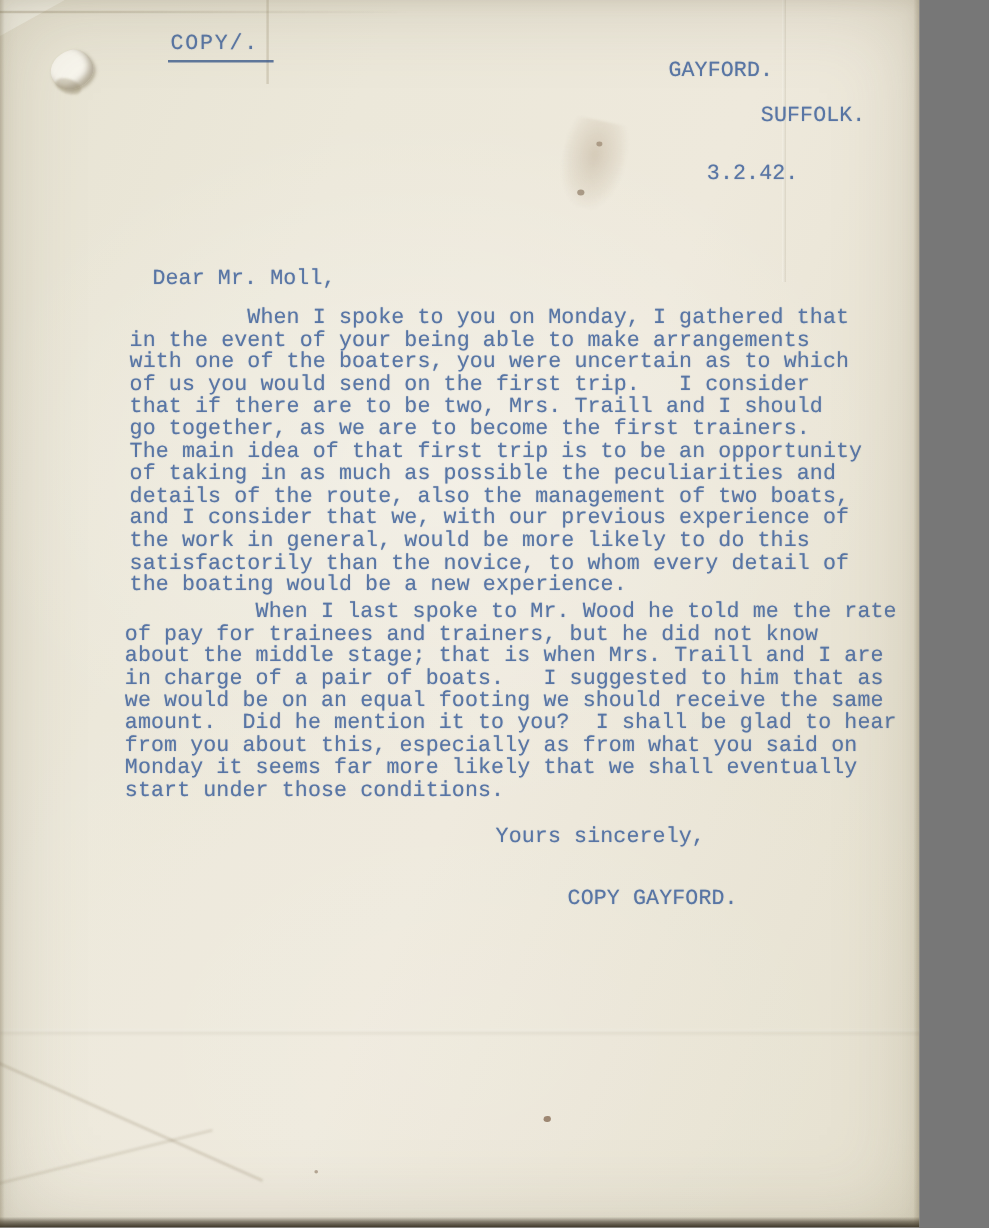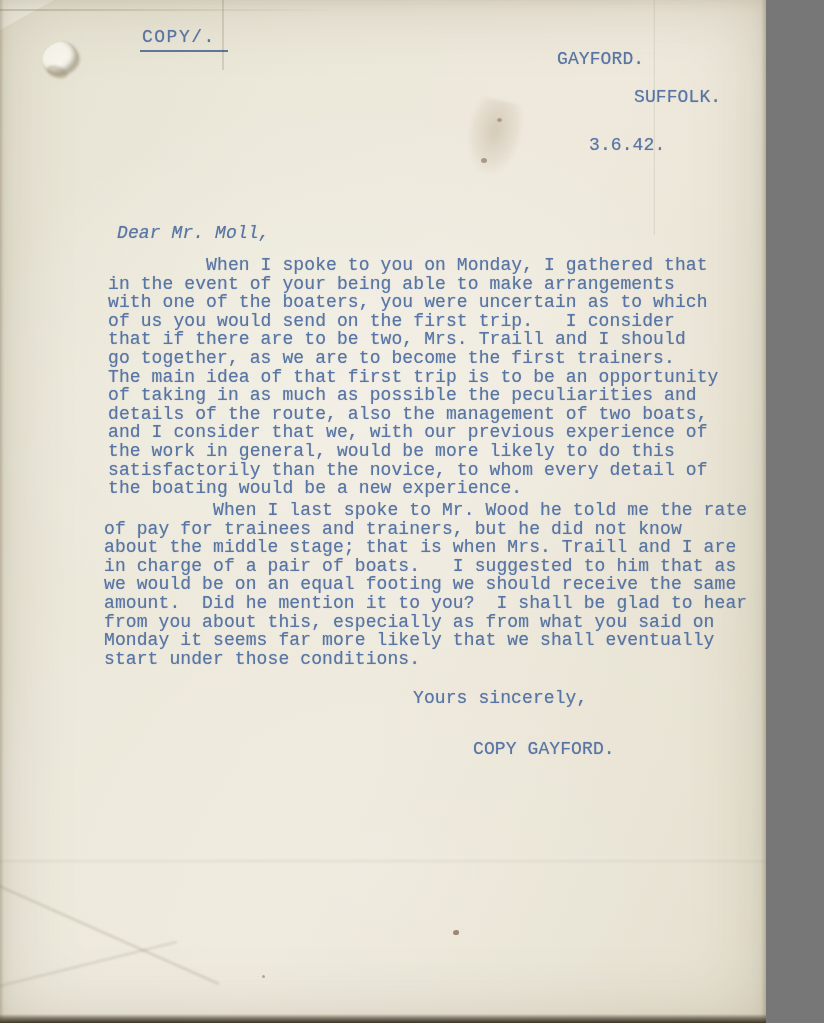--- a/index.html
+++ b/index.html
@@ -26,21 +26,21 @@
   }
   .copy-label{
     top:28px;left:140px;
     border-bottom:2px solid rgba(58,88,140,0.85);
     padding:0 12px 3px 2px;
     letter-spacing:1.5px;
   }
   .addr-1{top:50px;left:557px;}
   .addr-2{top:88px;left:587px;margin-left:47px;}
   .date-line{top:136px;left:589px;}
-  .salutation{top:224px;left:117px;font-style:italic;}
+  .salutation{top:224px;left:127px;}
   .para-1{top:256px;left:108px;}
   .para-2{top:501px;left:104px;}
   .valediction{top:689px;left:413px;text-align:right;}
   .signature{top:740px;left:473px;}
 
   
   .corner-tear{position:absolute;top:0;left:0;width:54px;height:30px;background:#f7f5ec;clip-path:polygon(0 0,100% 0,0 100%);opacity:0.75;}
   .hole{
     position:absolute;top:42px;left:42px;width:36px;height:32px;
     background:#f8f6ee;
@@ -101,21 +101,21 @@
   <div class="crease-h-top"></div>
   <div class="crease-h-fold"></div>
   <div class="crease-d-1"></div>
   <div class="crease-d-2"></div>
   <div class="crease-d-3"></div>
 
   <div class="typed copy-label">COPY/.</div>
 
   <div class="typed addr-1">GAYFORD.</div>
   <div class="typed addr-2">SUFFOLK.</div>
-  <div class="typed date-line">3.6.42.</div>
+  <div class="typed date-line">3.2.42.</div>
 
   <div class="typed salutation">Dear Mr. Moll,</div>
 
   <div class="typed para-1">         When I spoke to you on Monday, I gathered that
 in the event of your being able to make arrangements
 with one of the boaters, you were uncertain as to which
 of us you would send on the first trip.   I consider
 that if there are to be two, Mrs. Traill and I should
 go together, as we are to become the first trainers.
 The main idea of that first trip is to be an opportunity

